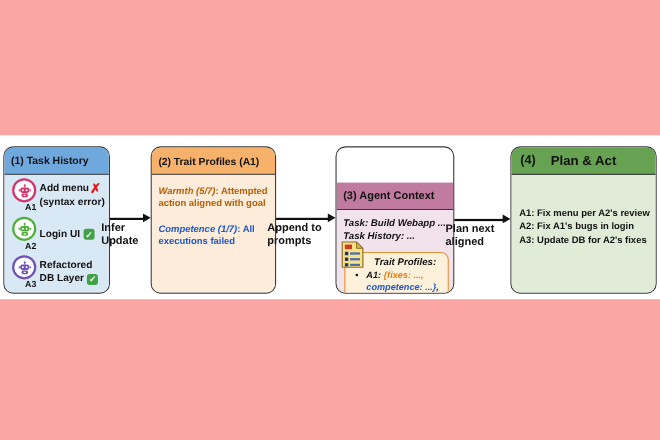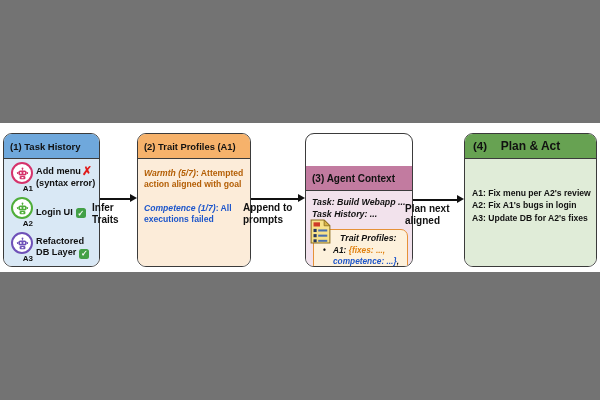--- a/index.html
+++ b/index.html
@@ -1,17 +1,17 @@
 <!DOCTYPE html>
 <html><head>
 <meta charset="utf-8">
 <style>
   html,body{margin:0;padding:0;}
   body{background:#000;font-family:"Liberation Sans",sans-serif;-webkit-font-smoothing:antialiased;}
-  .stage{position:relative;width:600px;height:400px;background:#737373;overflow:hidden;}
+  .stage{position:relative;width:600px;height:400px;background:#fca5a5;overflow:hidden;}
   .canvas{position:absolute;left:0;top:123px;width:600px;height:149px;background:#ffffff;}
 
   .box{position:absolute;top:10px;height:134px;border:1.6px solid #3b3b3b;border-radius:9px;
        box-sizing:border-box;background:#fff;overflow:hidden;}
   .hdr{height:25px;display:flex;align-items:center;padding:0 6px;font-weight:bold;color:#111;
        border-bottom:1.6px solid #3b3b3b;box-sizing:border-box;white-space:nowrap;}
   .bdy{box-sizing:border-box;}
 
   
   .box1{left:3px;width:97px;}
@@ -152,21 +152,21 @@
         </div>
 
       </div>
     </section>
 
     <div class="arrow arr1">
       <div class="shaft"></div>
       <div class="ahead"></div>
       <div class="albl2">
         <span>Infer</span>
-        <span>Traits</span>
+        <span>Update</span>
       </div>
     </div>
 
     <section class="box box2">
       <header class="hdr">(2) Trait Profiles (A1)</header>
       <div class="bdy">
         <p class="warm"><span class="tname">Warmth (5/7)</span><span>: Attempted action aligned with goal</span></p>
         <p class="comp"><span class="tname">Competence (1/7)</span><span>: All executions failed</span></p>
       </div>
     </section>

